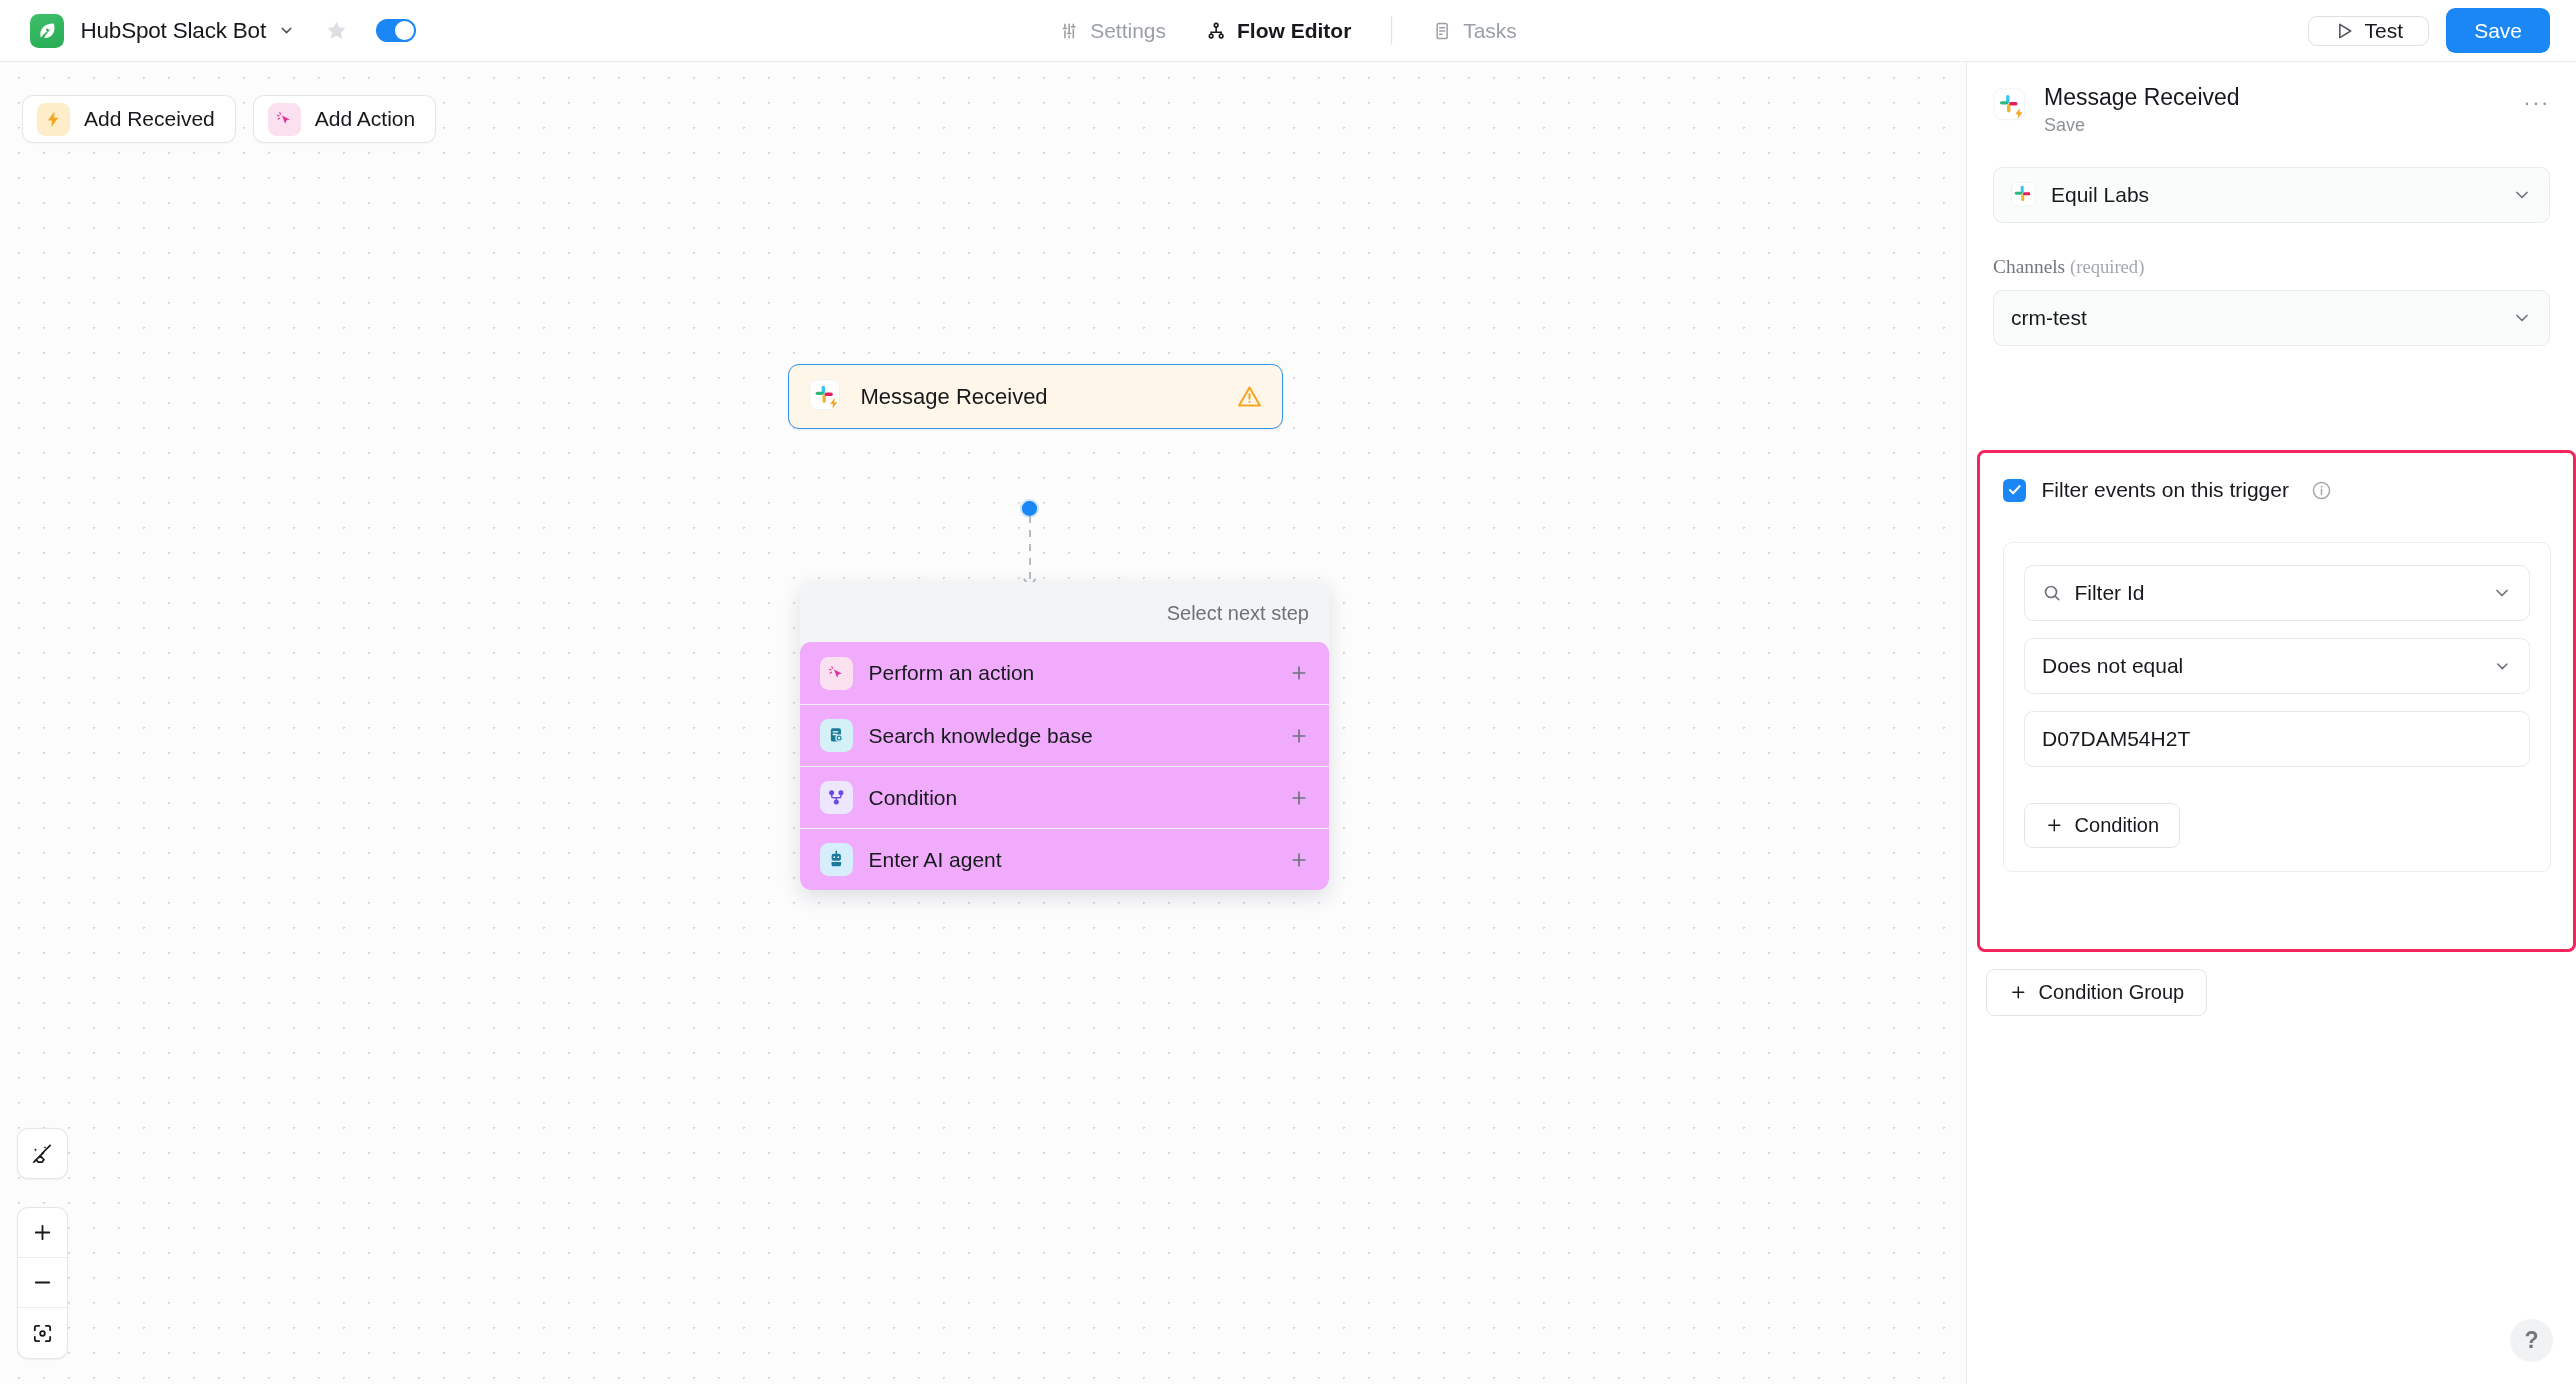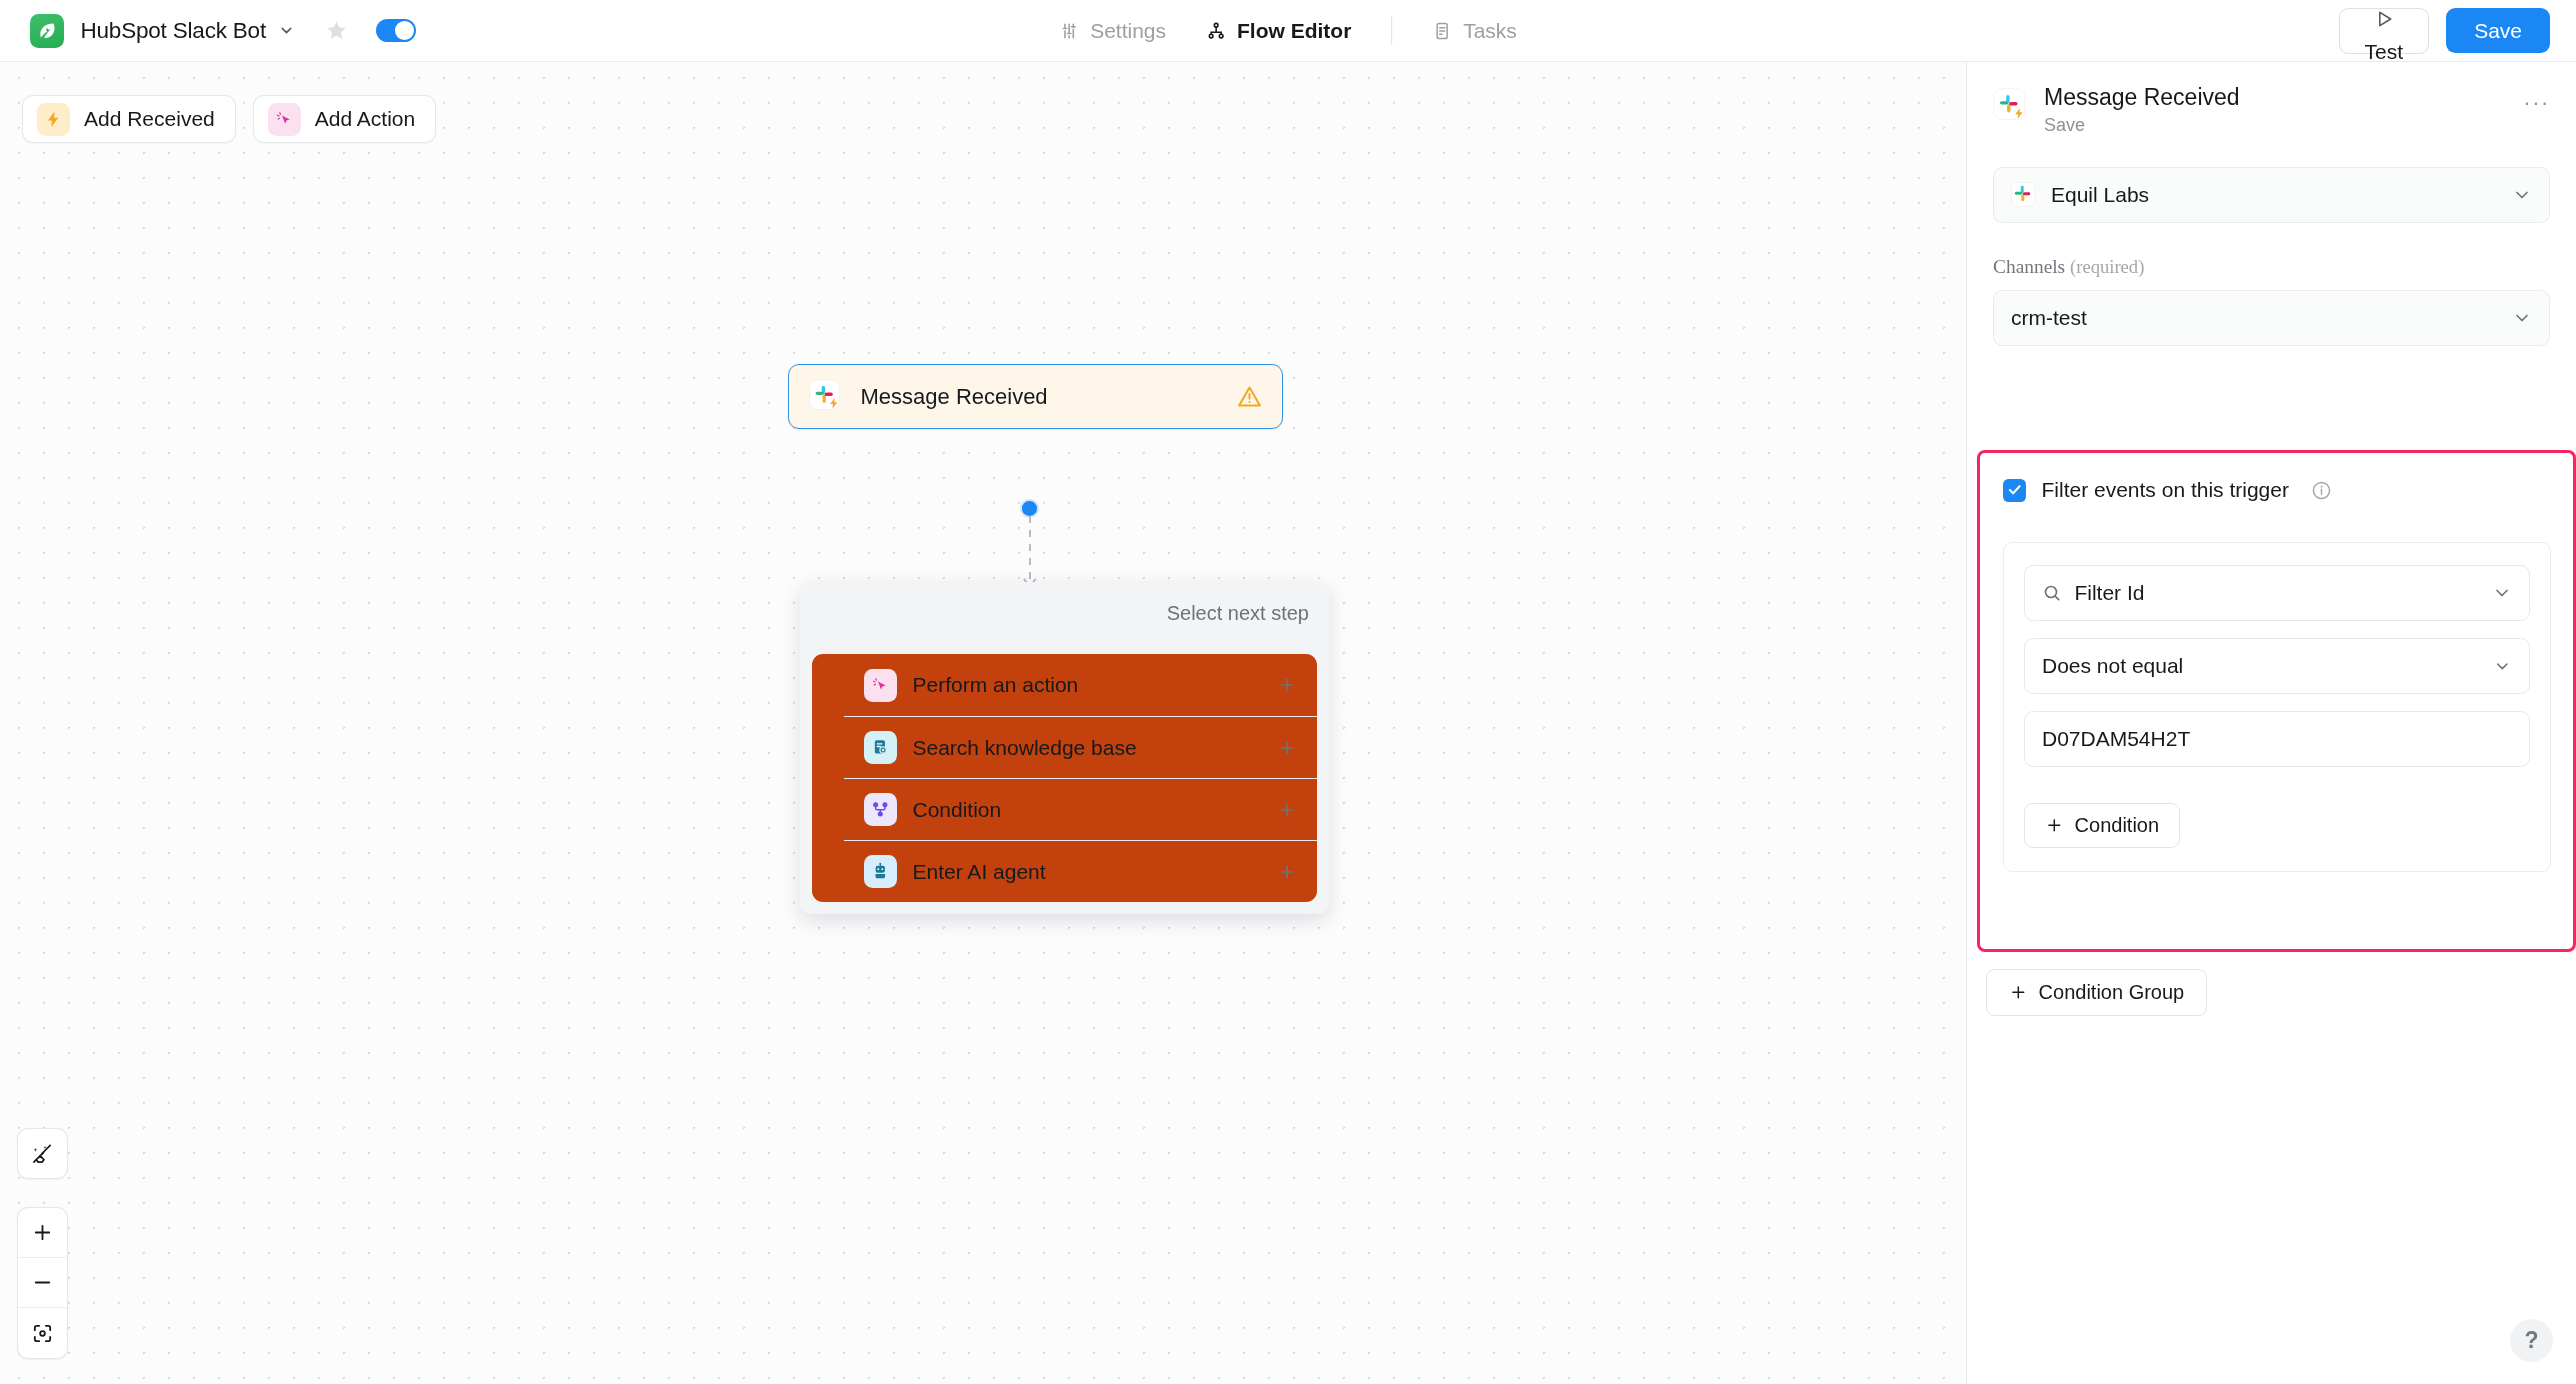--- a/index.html
+++ b/index.html
@@ -50,22 +50,22 @@
     padding: 0 20px;
   }
   .navitem.active { color: #17191d; font-weight: 600; }
   .nav-sep { width: 0.8px; height: 29.5px; background: #dfe1e4; margin: 0 20px; }
 
   .tb-right {
     position: absolute; right: 26px; display: flex; align-items: center; gap: 17px;
   }
   .btn-test {
     display:flex; align-items:center; gap: 11px;
-    height: 46px; padding: 0 25px; border: 0.8px solid #dcdfe3; border-radius: 9.3px;
-    background: #fff; font-size: 21px; color: #17191d; cursor: pointer; flex-direction: column;
+    height: 30px; padding: 0 25px; border: 0.8px solid #dcdfe3; border-radius: 9.3px;
+    background: #fff; font-size: 21px; color: #17191d; cursor: pointer;
   }
   .btn-save {
     height: 45px; padding: 0 28px; border-radius: 9.3px; border: none;
     background: #1a87f5; color: #fff; font-size: 21px; cursor: pointer;
     display:flex; align-items:center;
   }
 
   
   .canvas {
     position: absolute; top: 62px; left: 0;
@@ -135,21 +135,21 @@
     position: absolute; left: 800px; top: 520px;
     width: 529px;
     background: #f3f4f6; border-radius: 11px;
     box-shadow: 0 6.2px 20px rgba(16,24,40,.13);
     overflow: hidden;
     text-align: right;
   }
   .picker-title {
     font-size: 20px; color: #6d727a; padding: 20px 20px 17px 22px;
   }
-  .picker-list { background: #c2410c; border-radius: 11px; margin: 12px; padding-left: 32px; }
+  .picker-list { background: #f0abfc; border-radius: 11px; margin: 0; }
   .picker-row {
     display: flex; align-items: center; gap: 15.5px;
     height: 62px; padding: 0 20px 0 20px;
     border-top: 0.8px solid #eceef0; cursor: pointer;
   }
   .picker-row:first-child { border-top: none; }
   .picker-row .lbl { font-size: 21px; color: #17191d; }
   .picker-row .addp { margin-left: auto; color: #6d727a; display:flex; align-items:center; }
 
   

